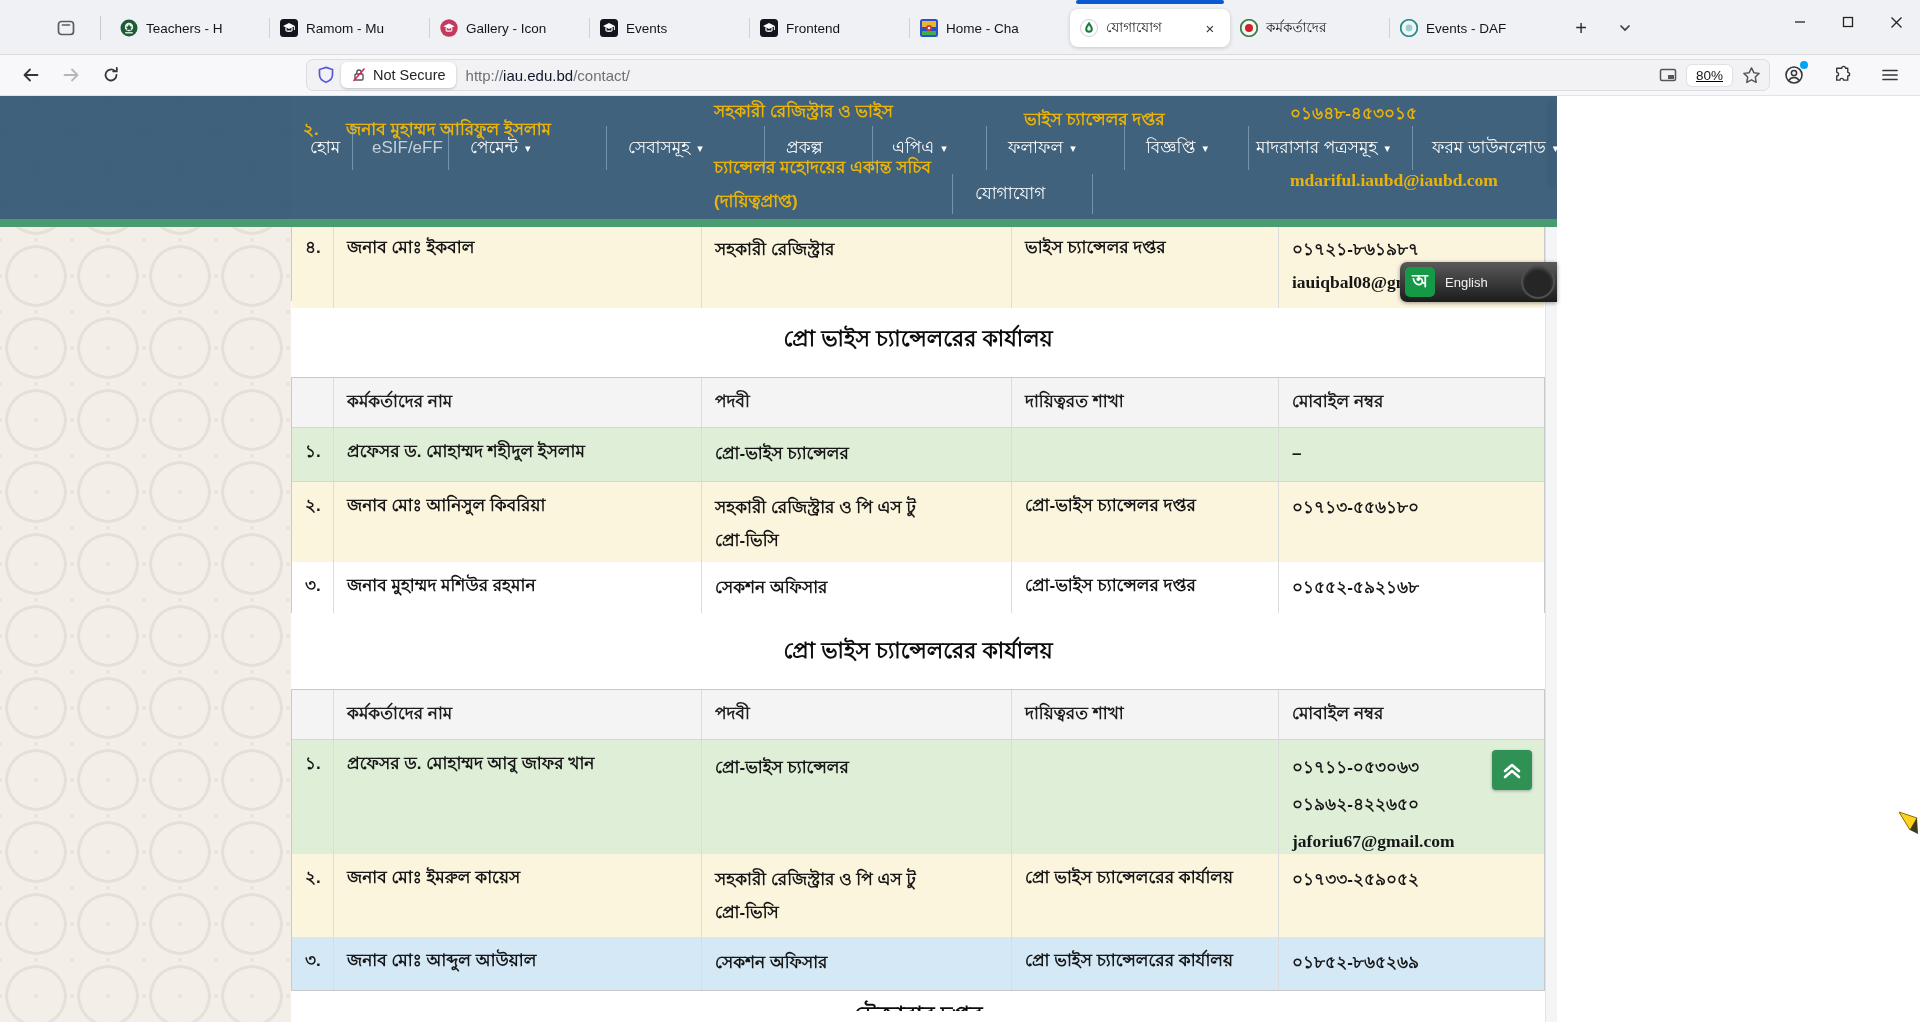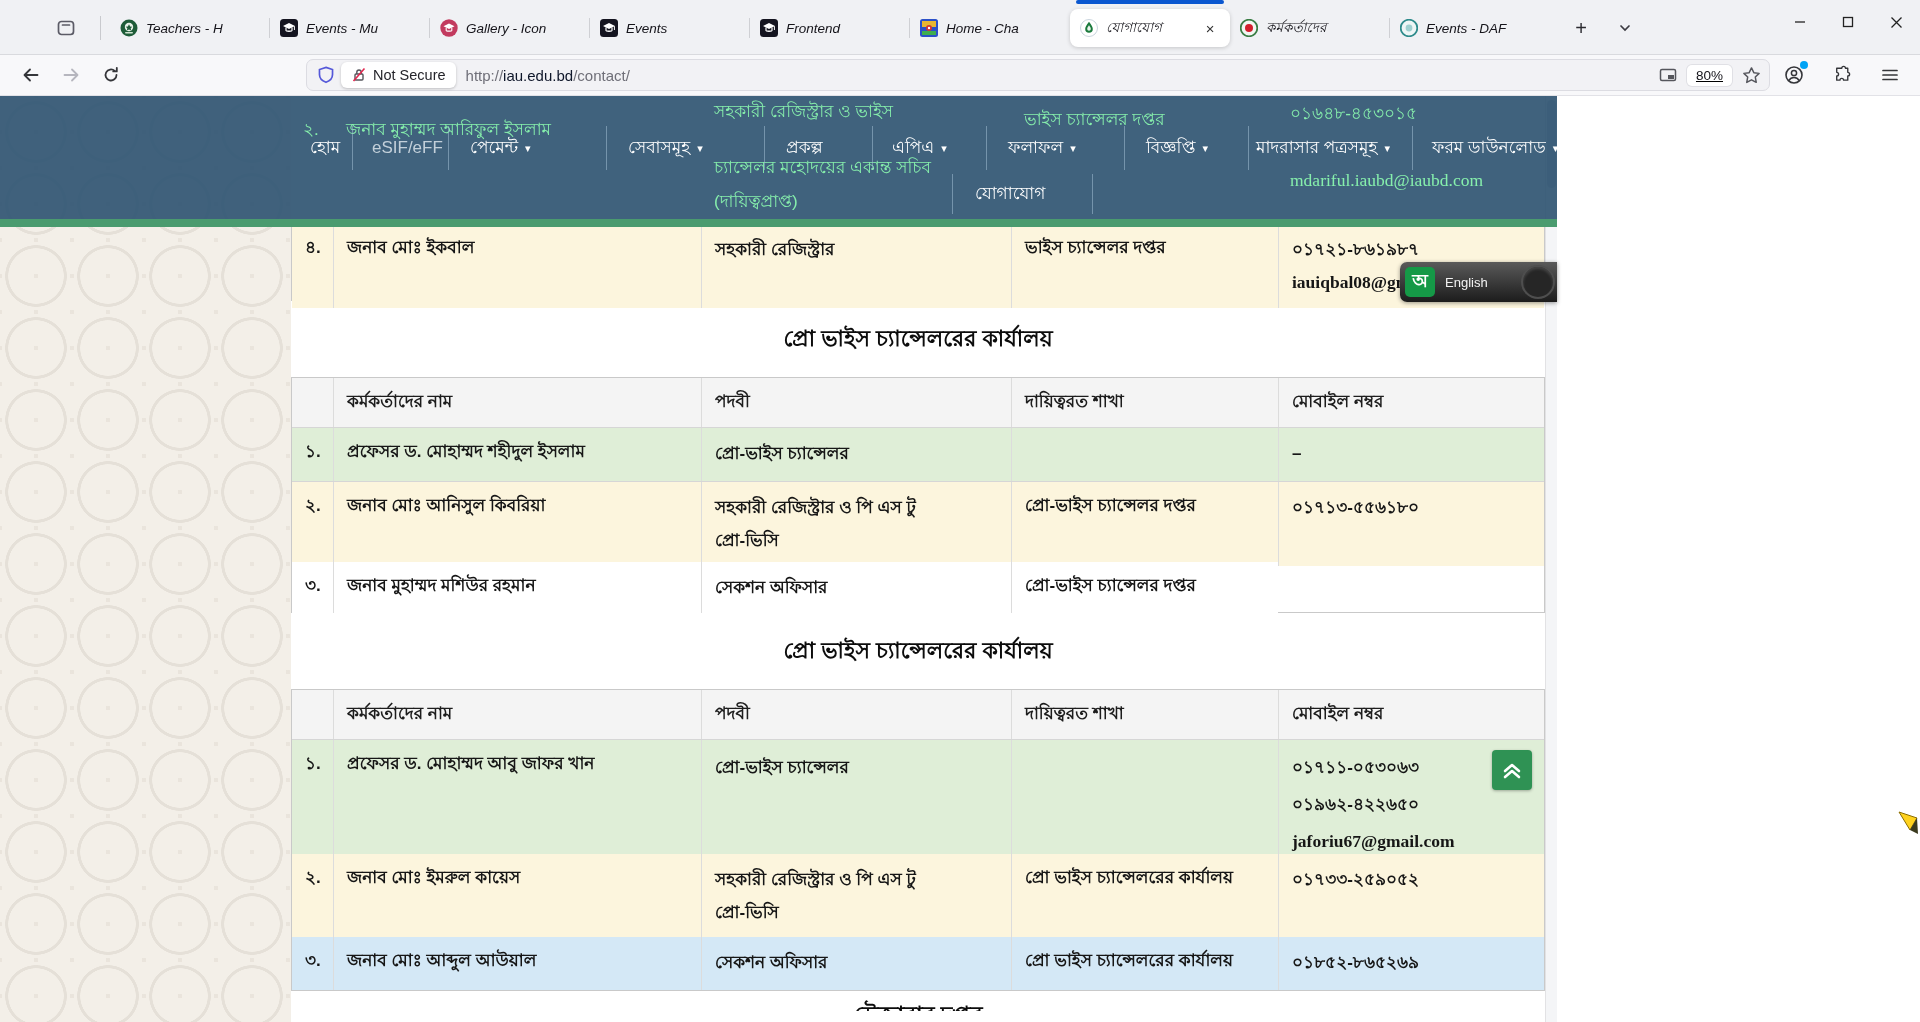--- a/index.html
+++ b/index.html
@@ -6,21 +6,21 @@
   html,body { width:1920px; height:1022px; overflow:hidden; }
   body { font-family:"Liberation Sans","DejaVu Sans",sans-serif; background:#fff; position:relative; }
 
   .screen { position:absolute; inset:0; width:1920px; height:1022px; background:#fff; }
 
   
   .tabbar { position:absolute; left:0; top:0; width:1920px; height:55px; background:#f0f1f4; border-bottom:1px solid #d9dade; display:flex; align-items:center; }
   .fxview { position:absolute; left:46px; top:12px; width:40px; height:32px; border-radius:6px; display:flex; align-items:center; justify-content:center; }
   .tabdivider { position:absolute; left:100px; top:16px; width:1px; height:24px; background:#c9cace; }
   .tabs { position:absolute; left:110px; top:9px; height:38px; display:flex; }
-  .tab { position:relative; width:160px; height:38px; border-radius:8px; display:flex; align-items:center; padding:0 10px; color:#15141a; font-size:13.5px; cursor:default;font-style:italic; }
+  .tab { position:relative; width:160px; height:38px; border-radius:8px; display:flex; align-items:center; padding:0 10px; color:#15141a; font-size:13.5px; cursor:default; }
   .tab + .tab::before { content:""; position:absolute; left:-1px; top:9px; height:20px; width:1px; background:#cfd0d4; }
   .tab.active { background:#ffffff; box-shadow:0 1px 4px rgba(0,0,0,.18); }
   .tab.active::before, .tab.active + .tab::before { display:none; }
   .tab.active::after { content:""; position:absolute; left:6px; right:6px; top:-9px; height:4px; border-radius:2px; background:#0a57d0; }
   .fav { width:18px; height:18px; margin-right:8px; flex:0 0 auto; display:inline-flex; }
   .tlabel { white-space:nowrap; overflow:hidden; flex:1 1 auto; -webkit-mask-image:linear-gradient(90deg,#000 80%,transparent); mask-image:linear-gradient(90deg,#000 80%,transparent); }
   .tclose { flex:0 0 auto; width:20px; height:20px; border-radius:4px; display:flex; align-items:center; justify-content:center; font-size:15px; color:#333; }
   .newtab { position:absolute; left:1566px; top:13px; width:30px; height:30px; border-radius:6px; display:flex; align-items:center; justify-content:center; font-size:20px; color:#2b2b30; }
   .tablistbtn { position:absolute; left:1610px; top:13px; width:30px; height:30px; border-radius:6px; display:flex; align-items:center; justify-content:center; }
   .wincontrols { position:absolute; right:0; top:0; height:44px; display:flex; }
@@ -74,21 +74,21 @@
   
   .s0 .r0 { height:54px; } .s0 .r1 { height:80px; } .s0 .r2 { height:50px; }
   .s1 .r0 { height:114px; } .s1 .r1 { height:83px; } .s1 .r2 { height:53px; }
   .s1 .r0 .mline { line-height:37px; }
   .headerrow { height:50px; }
   .bottomtitle { height:20px; overflow:hidden; }
   .bottomtitle .sectitle { height:44px; align-items:flex-start; padding-top:6px; }
 
   
   .mainnav { position:absolute; left:0; top:0; width:1557px; height:131px; background:rgba(49,86,115,0.93); border-bottom:8px solid #4a9b6f; }
-  .ghost { position:absolute; color:#86efac; font-weight:normal; font-size:17px; white-space:nowrap; }
+  .ghost { position:absolute; color:#eab308; font-weight:bold; font-size:17px; white-space:nowrap; }
   .ghost.email { font-size:17.5px; }
   .navitem { position:absolute; top:38px; color:#fff; font-size:17px; white-space:nowrap; display:flex; align-items:center; gap:7px; height:28px; }
   .navitem.muted { color:#c3d0da; }
   .navitem.row2 { top:84px; }
   .caret { font-size:11px; color:#fff; line-height:1; }
   .vsep { position:absolute; width:1px; background:rgba(160,190,212,.55); }
 
   
   .langwidget { position:absolute; left:1400px; top:166px; width:157px; height:40px; border-radius:7px 0 0 7px;
       background:linear-gradient(180deg,#5a5a5a,#1c1c1c); display:flex; align-items:center; box-shadow:0 1px 4px rgba(0,0,0,.4); }
@@ -125,21 +125,21 @@
         </div>
         <div class="tab">
           <span class="fav">
             <svg width="18" height="18" viewBox="0 0 18 18">
               <rect width="18" height="18" rx="3.5" fill="#14141f"></rect>
               <polygon points="9,4 15,7 9,10 3,7" fill="#fff"></polygon>
               <path d="M6 8.6v3c0 1 6 1 6 0v-3" fill="none" stroke="#fff" stroke-width="1.2"></path>
               <line x1="14.4" y1="7.2" x2="14.4" y2="11" stroke="#fff" stroke-width="1"></line>
             </svg>
           </span>
-          <span class="tlabel">Events - Mu</span>
+          <span class="tlabel">Ramom - Mu</span>
         </div>
         <div class="tab">
           <span class="fav">
             <svg width="18" height="18" viewBox="0 0 18 18">
               <circle cx="9" cy="9" r="8.7" fill="#c23a5e"></circle>
               <polygon points="9,4.5 14.5,7.2 9,9.9 3.5,7.2" fill="#fff"></polygon>
               <path d="M6.2 8.8v2.6c0 .9 5.6.9 5.6 0V8.8" fill="none" stroke="#fff" stroke-width="1.1"></path>
             </svg>
           </span>
           <span class="tlabel">Gallery - Icon</span>
@@ -353,20 +353,23 @@
                   <div class="mline">০১৭১৩-৫৫৬১৮০</div>
                 </div>
   </div>
               <div class="trow r2">
     <div class="c bg-white">৩.</div>
     <div class="c bg-white">জনাব মুহাম্মদ মশিউর রহমান</div>
     <div class="c bg-white">
                   <div class="mline">সেকশন অফিসার</div>
                 </div>
     <div class="c bg-white">প্রো-ভাইস চ্যান্সেলর দপ্তর</div>
+    <div class="c bg-white">
+                  <div class="mline">০১৫৫২-৫৯২১৬৮</div>
+                </div>
   </div>
             </div>
           </div>
           <div>
             <div class="sectitle">প্রো ভাইস চ্যান্সেলরের কার্যালয়</div>
             <div class="tbl s1">
               <div class="trow thead headerrow">
                 <div class="c"></div>
                 <div class="c">কর্মকর্তাদের নাম</div>
                 <div class="c">পদবী</div>

